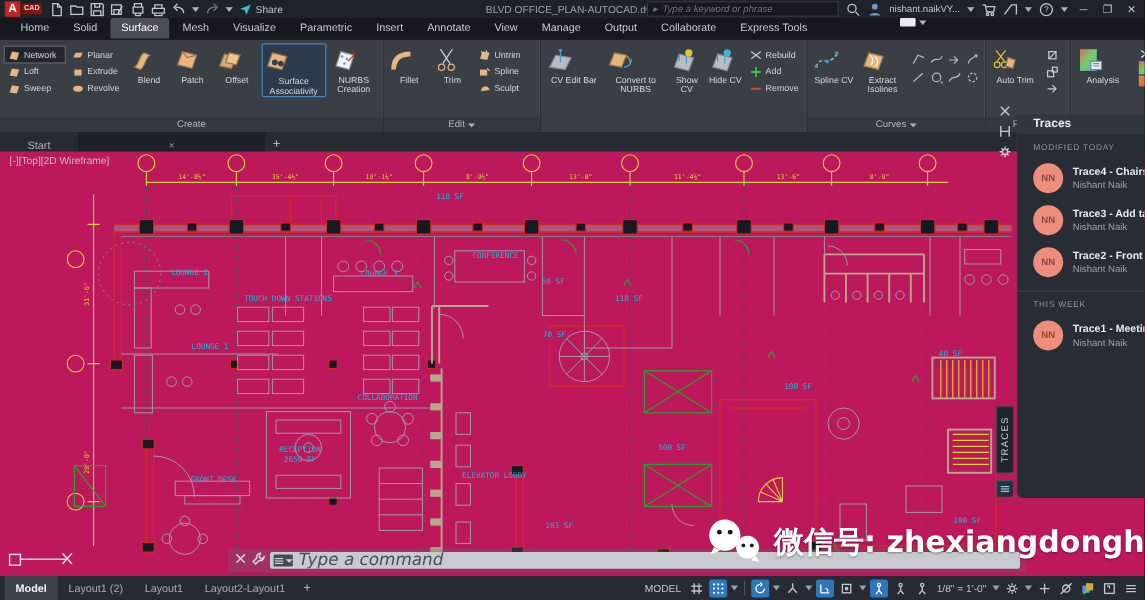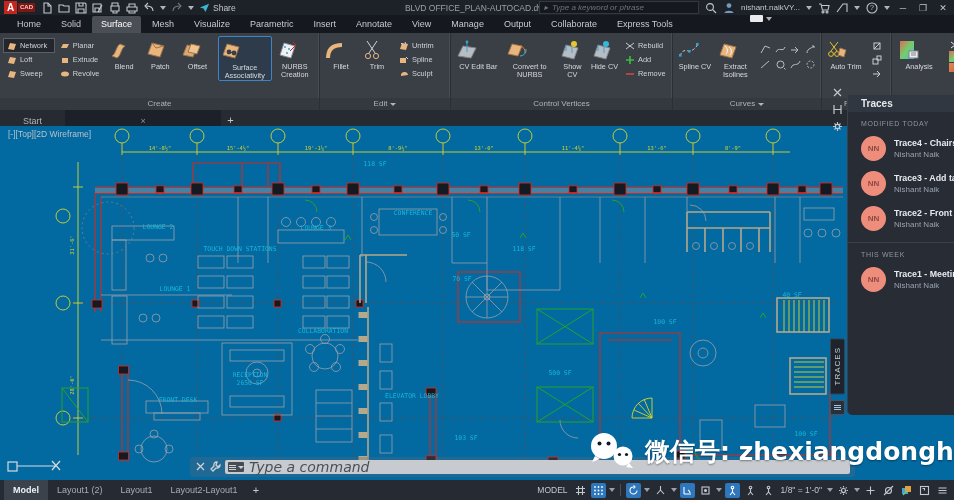--- a/index.html
+++ b/index.html
@@ -14,21 +14,21 @@
   .qico svg{width:12px;height:12px;stroke:#c2c7cd;fill:none;stroke-width:1.1;}
   .qico.dim svg{stroke:#70757c;}
   .caret{width:0;height:0;border-left:3px solid transparent;border-right:3px solid transparent;border-top:4px solid #aeb3ba;display:inline-block;}
   .sharewrap{display:flex;align-items:center;gap:3px;color:#c2c7cd;font-size:8.5px;}
   .doctitle{position:absolute;left:0;right:0;text-align:center;color:#9aa0a8;font-size:8.5px;pointer-events:none;}
   .tright{margin-left:auto;display:flex;align-items:center;gap:6px;z-index:2;}
   .searchbox{display:flex;align-items:center;gap:4px;background:#15181e;border:1px solid #34393f;width:150px;height:11px;padding:0 4px;color:#6e747c;font-size:8px;font-style:italic;}
   .uname{color:#c2c7cd;font-size:8px;}
   .winbtn{color:#c2c7cd;font-size:9px;width:14px;text-align:center;}
   
-  .tabsrow{position:absolute;top:15px;left:0;right:0;height:18px;background:#15181e;display:flex;align-items:center;padding-left:8px;gap:2px;z-index:6;}
+  .tabsrow{position:absolute;top:15px;left:0;right:0;height:18px;background:#15181e;display:flex;align-items:flex-start;padding-left:8px;gap:2px;z-index:6;}
   .rtab{color:#c6cad1;font-size:9px;padding:3px 9px 4px;cursor:pointer;}
   .rtab.active{background:#4a4e55;color:#fff;border-radius:2px 2px 0 0;}
   .ribtoggle{display:flex;align-items:center;gap:3px;margin-left:8px;padding-bottom:4px;}
   .ribtoggle .bar{width:13px;height:7px;background:#e8eaee;border-radius:1px;}
   
   .ribbon{position:absolute;top:33px;left:0;right:0;height:77px;background:#3a3e45;display:flex;z-index:5;}
   .rpanel{position:relative;border-right:1px solid #2b2e34;box-shadow:inset -1px 0 0 #474b52;padding:3px 4px 13px;display:flex;align-items:flex-start;gap:3px;}
   .rplabel{position:absolute;bottom:0;left:0;right:0;height:12px;text-align:center;color:#aeb4bc;font-size:8px;line-height:12px;background:#34383f;display:flex;justify-content:center;align-items:center;gap:3px;}
   .rplabel .caret{border-top-width:3px;}
   .bigbtn{display:flex;flex-direction:column;width:40px;color:#d6dade;font-size:7.3px;line-height:1.08;text-align:center;padding-top:2px;gap:1px;}
@@ -42,21 +42,21 @@
   .mg{display:flex;align-items:center;justify-content:center;}
   .mg svg{width:11px;height:11px;stroke:#b9bec5;fill:none;stroke-width:1;}
   
   .filetabs{position:absolute;top:110px;left:0;right:0;height:16px;background:#262a31;display:flex;align-items:flex-end;z-index:4;color:#aeb4bb;font-size:9px;}
   .slash{width:1px;background:#4a5058;transform:skewX(-20deg);margin:2px 7px;}
   .ftab{display:flex;align-items:center;padding:0 8px;gap:6px;}
   .ftab.active{background:#1b2029;color:#eef0f3;font-weight:bold;flex-direction:column;}
   .ftab .x{color:#8a9097;font-weight:normal;}
   .plus{color:#c6cad1;font-size:11px;display:flex;align-items:center;padding:0 6px;}
   
-  .canvas{position:absolute;top:126px;left:0;width:954px;height:354px;background:#0369a1;}
+  .canvas{position:absolute;top:126px;left:0;width:954px;height:354px;background:#be185d;}
   .vpctl{position:absolute;top:3px;left:8px;color:#b9c0c7;font-size:8.5px;z-index:2;}
   
   .cmdbar{position:absolute;left:190px;top:457px;width:655px;height:20px;background:rgba(96,106,118,.30);border-radius:3px;display:flex;align-items:center;gap:4px;padding:0 5px;z-index:10;}
   .cmdico svg{width:11px;height:11px;stroke:#ced2d7;fill:none;stroke-width:1.3;}
   .cmdinput{flex:1;height:14px;background:#c7cacf;border-radius:2px;display:flex;align-items:center;gap:5px;padding:0 3px;}
   .cmdbadge{width:16px;height:10px;background:#454c55;border-radius:1px;display:flex;align-items:center;justify-content:center;gap:2px;}
   .cmdbadge i{display:block;width:7px;border-top:1px solid #cfd3d8;box-shadow:0 2px 0 #cfd3d8,0 -2px 0 #cfd3d8;}
   .cmdtext{color:#4a4f55;font-size:14px;font-style:italic;font-family:"DejaVu Sans",sans-serif;}
   
   .tstrip{position:absolute;right:106px;top:85px;width:22px;height:332px;z-index:15;display:flex;flex-direction:column;align-items:center;gap:6px;padding-top:2px;}
@@ -400,23 +400,20 @@
             </svg>
             <span>Add</span>
           </div>
         <div class="mini">
             <svg viewBox="0 0 10 10">
               <path d="M1 5h8" stroke="#d04a3a" stroke-width="1.6"></path>
             </svg>
             <span>Remove</span>
           </div>
       </div>
-      <div class="rplabel">
-          <span>Control Vertices</span>
-        </div>
     </div>
 
     <div class="rpanel" style="width:140px;">
       <div class="bigbtn" style="width:42px;">
         <svg viewBox="0 0 24 24">
             <path d="M3 18C7 6 13 20 21 6" stroke="#c9ced4" stroke-dasharray="3 2" fill="none"></path>
             <rect x="2" y="16" width="2.6" height="2.6" fill="#3aa0d0"></rect>
             <rect x="11" y="12" width="2.6" height="2.6" fill="#3aa0d0"></rect>
             <rect x="19" y="5" width="2.6" height="2.6" fill="#3aa0d0"></rect>
           </svg>

